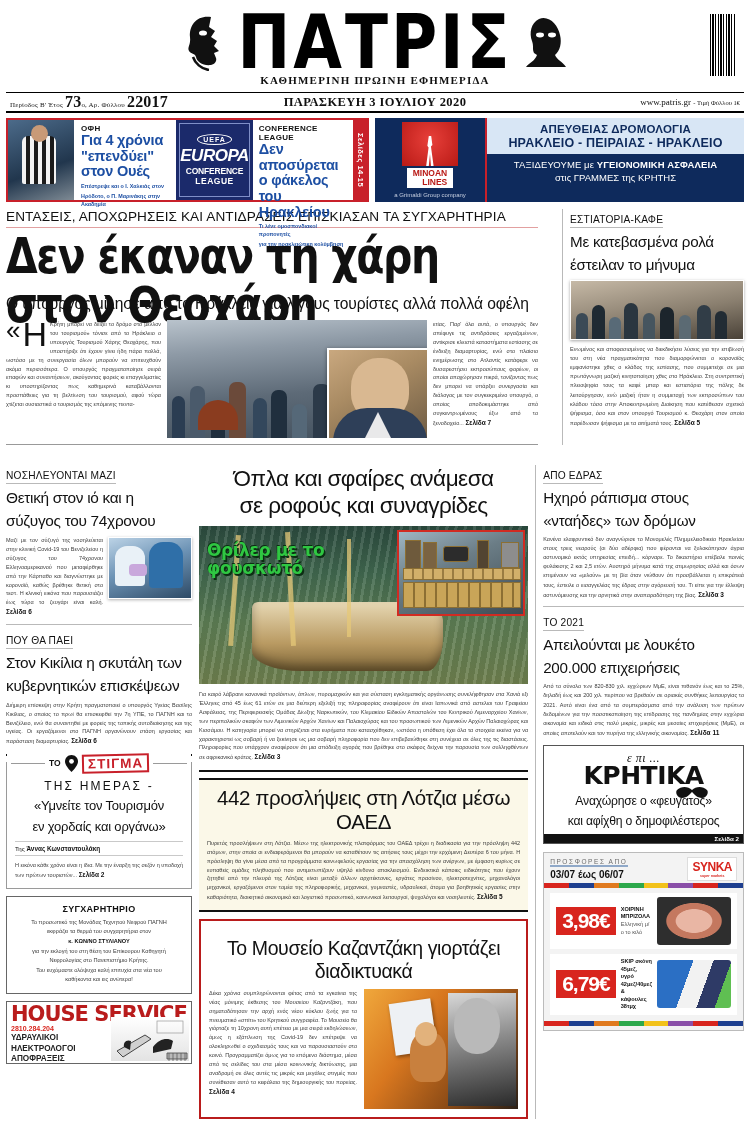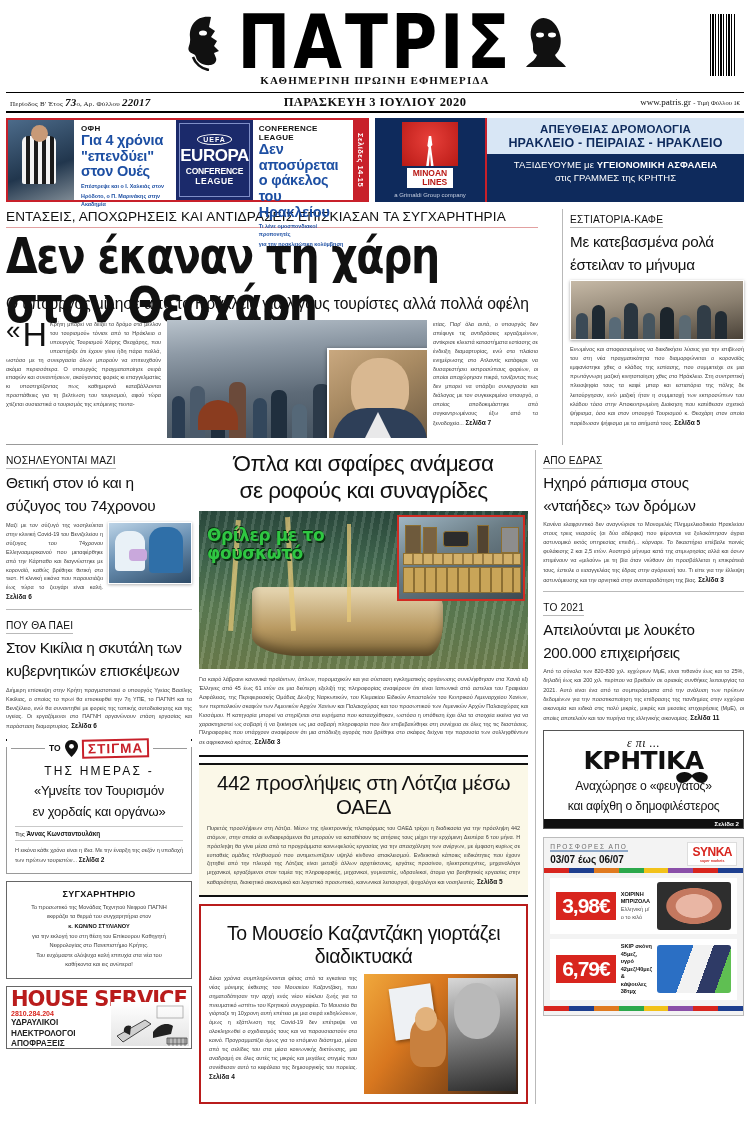--- a/index.html
+++ b/index.html
@@ -49,39 +49,39 @@
       #000 2px, #000 4px, #fff 4px, #fff 5px,
       #000 5px, #000 6px, #fff 6px, #fff 8px);
   }
   .infobar {
     border-top: 1px solid #000; border-bottom: 2.5px solid #000;
     height: 21px; display: flex; align-items: center;
     font-family: "Liberation Serif", serif;
     padding: 0 4px;
   }
   .infobar .left { flex: 1; font-size: 7px; letter-spacing:.2px;}
-  .infobar .left b { font-size: 11px; font-style: italic; }
+  .infobar .left b { font-size: 16px; }
   .infobar .center { flex: 1; text-align: center; font-weight: 700; font-size: 12.5px; letter-spacing: .4px; }
   .infobar .right { flex: 1; text-align: right; font-size: 9px; }
   .infobar .right .small { font-size: 6.5px; }
 
   
   .topstrip { display: flex; gap: 6px; margin-top: 5px; height: 84px; }
   .sportbox { flex: 0 0 363px; border: 2px solid #c8202a; display:flex; position: relative; background:#fff; }
   .sp-photo { flex: 0 0 66px; background: linear-gradient(160deg,#4c6b8a,#21364d 60%,#7e8a94); position:relative; overflow:hidden;}
   .sp-photo::before{content:"";position:absolute;left:14px;top:16px;width:34px;height:48px;background:repeating-linear-gradient(90deg,#f2f2f2 0 4px,#1b1b1b 4px 8px);border-radius:6px 6px 2px 2px;}
   .sp-photo::after{content:"";position:absolute;left:23px;top:5px;width:17px;height:17px;border-radius:50%;background:#c99a77;}
   .sp-text { flex: 1; padding: 4px 5px 2px 7px; }
   .kicker-s { font-size: 8px; font-weight: 700; letter-spacing: .3px; color: #111; }
   .sp-head { font-size: 14.5px; font-weight: 700; line-height: 1.08; color: #1d4fa3; letter-spacing:-.2px;}
   .sp-sub { font-size: 5.4px; font-weight: 700; color: #1d4fa3; line-height: 1.35; margin-top: 3px; }
   .uefa { flex: 0 0 76px; background: #1b2a6b; display:flex; align-items:center; justify-content:center; padding:3px;}
   .uefa-in { width: 100%; height: 100%; border: 1.5px solid #7f8fc8; display:flex; flex-direction:column; align-items:center; justify-content:center; color:#fff; }
   .uefa-in .u1 { font-size: 7px; font-weight:700; letter-spacing:1px; border:1px solid #fff; border-radius:50%; padding:1px 5px; }
-  .uefa-in .u2 { font-size: 17px; font-weight: 800; letter-spacing:-.5px; margin-top:1px;}
+  .uefa-in .u2 { font-size: 17px; font-weight: 800; letter-spacing:-.5px; margin-top:1px;font-style:italic;}
   .uefa-in .u3 { font-size: 8.5px; font-weight:700; letter-spacing:-.2px;}
   .uefa-in .u4 { font-size: 8.5px; font-weight:700; letter-spacing:.5px;}
   .cl-text { flex: 1; padding: 4px 4px 2px 6px; }
   .pages-tab {
     flex: 0 0 14px; background: #c8202a; color:#fff;
     writing-mode: vertical-rl; text-orientation: mixed;
     font-size: 7.5px; font-weight: 700; display:flex;
     align-items:center; justify-content:center; letter-spacing:.5px;
   }
   .minoan { flex: 1; background: #0e2a5c; display:flex; position:relative; overflow:hidden;}
@@ -146,21 +146,21 @@
     font-size: 10.2px; letter-spacing: .2px; color: #111;
     border-bottom: 1px solid #b9b9b9; display:inline-block; padding-bottom:2px;
   }
   .r-head { font-size: 15.2px; line-height: 1.18; margin-top: 5px; letter-spacing:-.25px;}
   .r-photo { height: 60px; margin-top: 6px; position:relative; overflow:hidden;
     background: linear-gradient(170deg,#c6b9a6,#8a7f6f 55%,#4a4238);
     border:1px solid #fff; box-shadow:0 1px 3px rgba(0,0,0,.35);}
   .r-text { font-size: 5.5px; line-height:1.66; text-align:justify; color:#3a3a3a; margin-top:5px;}
 
   
-  .grid { display: flex; gap: 7px; margin-top: 5px; }
+  .grid { display: flex; gap: 7px; margin-top: 20px; }
   .colL { flex: 0 0 186px; }
   .colM { flex: 1 1 auto; }
   .colR { flex: 0 0 182px; border-left: 1px solid #b9b9b9; padding-left:7px;}
   .sep { border-top: 2px solid #111; margin: 7px 0 6px; }
   .sepThin { border-top: 1px solid #b9b9b9; margin: 6px 0 5px;}
 
   .s-kicker { font-size: 10.2px; letter-spacing:.2px; border-bottom:1px solid #b9b9b9; display:inline-block; padding-bottom:2px;}
   .s-head { font-size: 15.4px; line-height: 1.2; margin-top: 5px; letter-spacing:-.3px;}
   .s-body { font-size: 5.5px; line-height:1.62; text-align:justify; color:#3a3a3a; margin-top:5px;}
   .s-wrapimg { float:right; width: 84px; height: 62px; margin: 1px 0 3px 5px;

